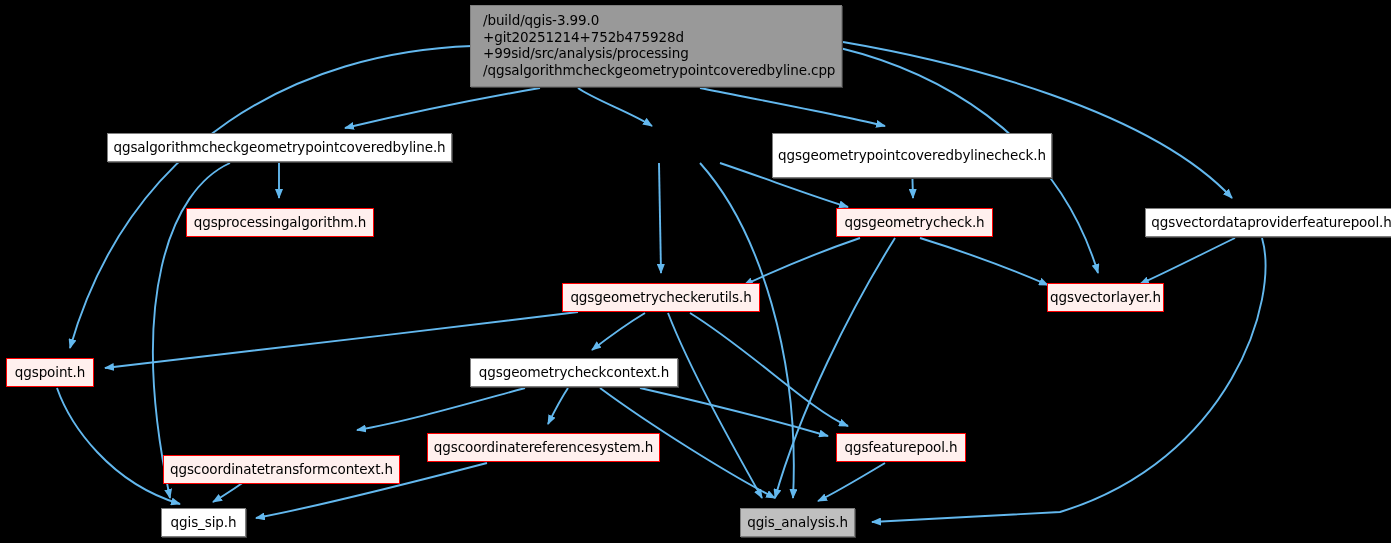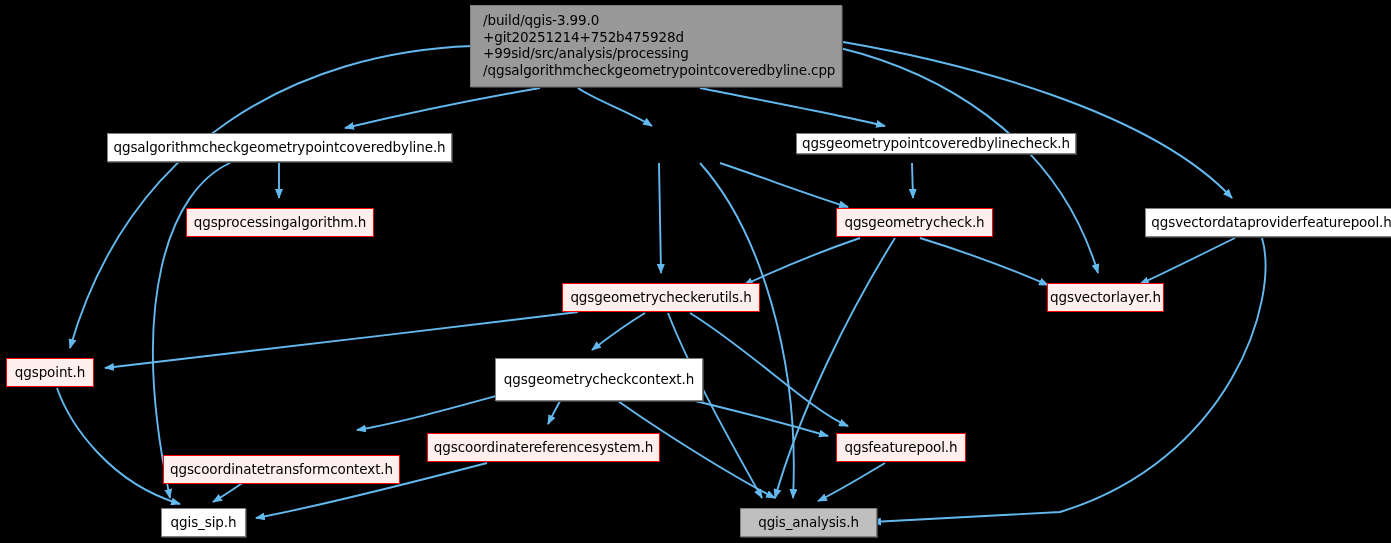--- a/index.html
+++ b/index.html
@@ -134,27 +134,27 @@
   </svg>
 
   <div class="node node-root" style="left:470px; top:5px; width:372px; height:82px;">
     <span class="root-line">/build/qgis-3.99.0</span>
     <span class="root-line">+git20251214+752b475928d</span>
     <span class="root-line">+99sid/src/analysis/processing</span>
     <span class="root-line">/qgsalgorithmcheckgeometrypointcoveredbyline.cpp</span>
   </div>
 
   <div class="node node-white" style="left:107px; top:133px; width:345px; height:29px;">qgsalgorithmcheckgeometrypointcoveredbyline.h</div>
-  <div class="node node-white" style="left:796px; top:133px; width:280px; height:21px;">qgsgeometrypointcoveredbylinecheck.h</div>
+  <div class="node node-white" style="left:772px; top:133px; width:280px; height:45px;">qgsgeometrypointcoveredbylinecheck.h</div>
   <div class="node node-red" style="left:186px; top:208px; width:188px; height:29px;">qgsprocessingalgorithm.h</div>
   <div class="node node-red" style="left:836px; top:208px; width:157px; height:29px;">qgsgeometrycheck.h</div>
   <div class="node node-white" style="left:1136px; top:208px; width:253px; height:29px;margin-left:9px;">qgsvectordataproviderfeaturepool.h</div>
   <div class="node node-red" style="left:562px; top:283px; width:198px; height:29px;">qgsgeometrycheckerutils.h</div>
   <div class="node node-red" style="left:1047px; top:283px; width:117px; height:29px;">qgsvectorlayer.h</div>
   <div class="node node-red" style="left:6px; top:358px; width:88px; height:29px;">qgspoint.h</div>
-  <div class="node node-white" style="left:470px; top:358px; width:208px; height:43px;margin-left:25px;">qgsgeometrycheckcontext.h</div>
+  <div class="node node-white" style="left:470px; top:358px; width:208px; height:29px;">qgsgeometrycheckcontext.h</div>
   <div class="node node-red" style="left:163px; top:455px; width:237px; height:29px;">qgscoordinatetransformcontext.h</div>
   <div class="node node-red" style="left:427px; top:433px; width:233px; height:29px;">qgscoordinatereferencesystem.h</div>
   <div class="node node-red" style="left:836px; top:433px; width:130px; height:29px;">qgsfeaturepool.h</div>
   <div class="node node-white" style="left:161px; top:508px; width:85px; height:29px;">qgis_sip.h</div>
-  <div class="node node-gray" style="left:740px; top:508px; width:137px; height:29px;">qgis_analysis.h</div>
+  <div class="node node-gray" style="left:740px; top:508px; width:115px; height:29px;">qgis_analysis.h</div>
 
 </div>
 
 </body></html>

